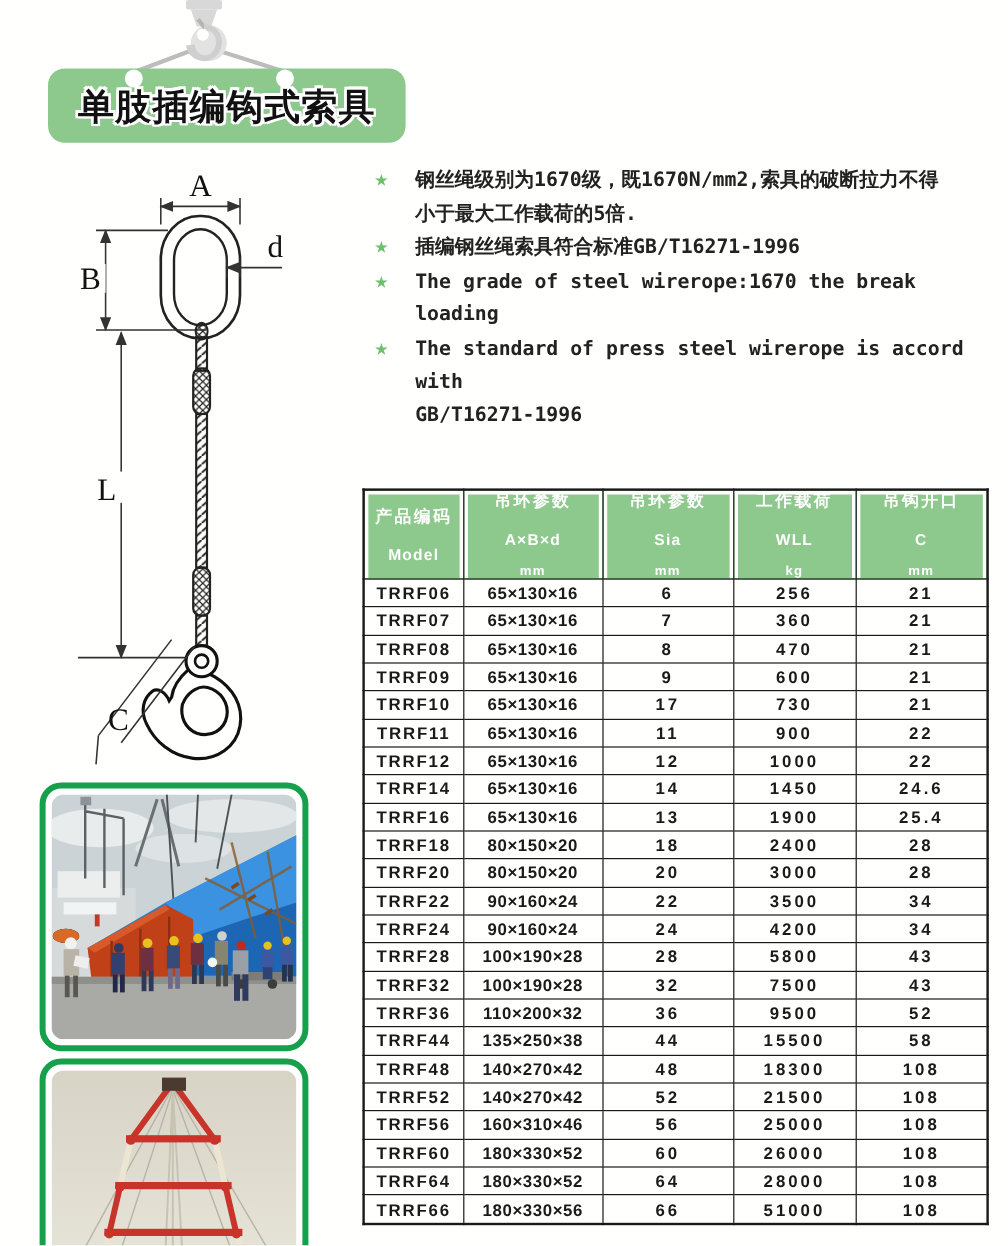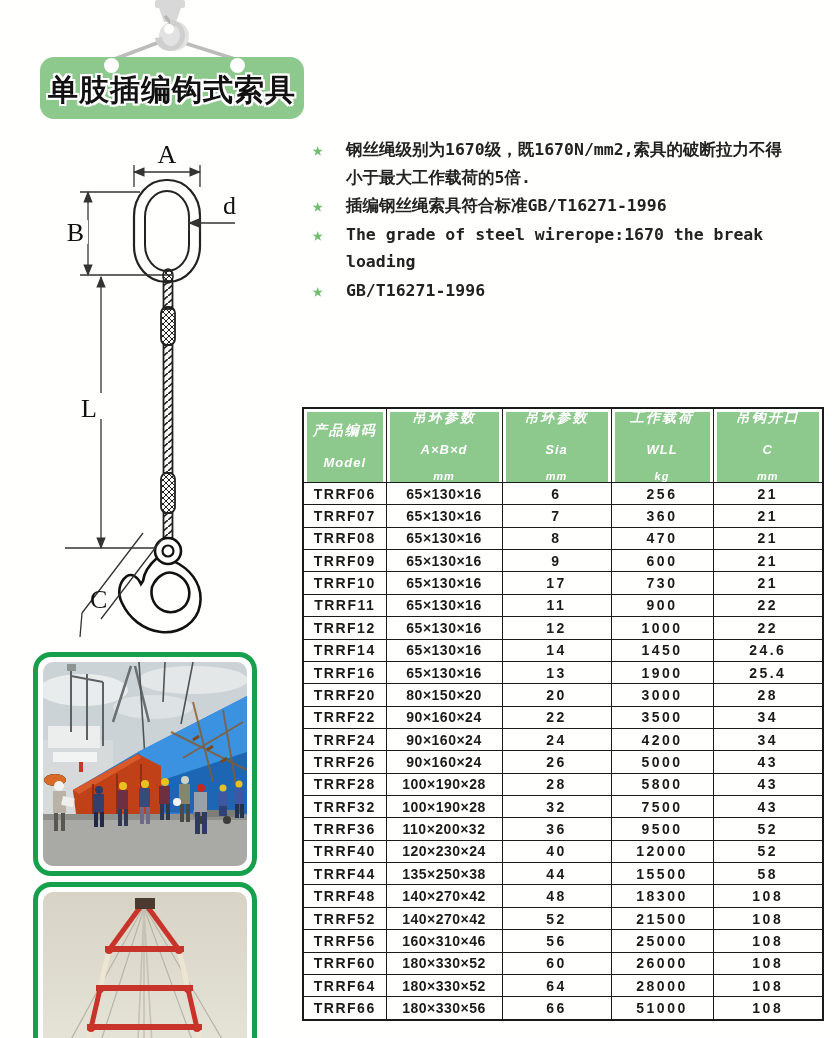--- a/index.html
+++ b/index.html
@@ -4,21 +4,21 @@
 <style>
   html,body{margin:0;padding:0;background:#ffffff;}
   .page{
     position:relative;width:840px;height:1038px;background:#fffffd;overflow:hidden;
     font-family:"Liberation Sans",sans-serif;color:#1a1a1a;
   }
   
   .hanger{position:absolute;left:95px;top:0;width:155px;height:64px;}
   
   .banner{
-    position:absolute;left:40px;top:57px;width:264px;height:62px;
+    position:absolute;left:40px;top:57px;width:298px;height:62px;
     background:#8dc88d;border-radius:14px;
   }
   .banner .hole{position:absolute;top:1px;width:15px;height:15px;border-radius:50%;background:#ffffff;}
   .banner .hole-l{left:64px;}
   .banner .hole-r{left:190px;}
   .banner h1{
     margin:0;height:62px;line-height:66px;text-align:center;
     font-size:30px;font-weight:bold;letter-spacing:1px;color:#111;
     text-shadow:-2px -2px 0 #fff,2px -2px 0 #fff,-2px 2px 0 #fff,2px 2px 0 #fff,
                 0 -2px 0 #fff,0 2px 0 #fff,-2px 0 0 #fff,2px 0 0 #fff;
@@ -35,21 +35,21 @@
   }
   .bullets li{position:relative;padding-left:34px;margin-bottom:1px;}
   .bullets .star{position:absolute;left:0;top:0;font-size:19px;color:#6fbf70;font-weight:normal;}
   
   table.spec{
     position:absolute;left:302px;top:407px;width:520px;height:614px;
     border-collapse:collapse;table-layout:fixed;background:#fffffd;
   }
   table.spec th,table.spec td{border:1.5px solid #1a1a1a;padding:0;text-align:center;vertical-align:middle;}
   table.spec{border:2.5px solid #1a1a1a;}
-  table.spec thead tr{height:66px;font-style:italic;}
+  table.spec thead tr{height:66px;}
   table.spec th{
     background:#8dc88d;color:#ffffff;font-weight:bold;
     box-shadow:inset 0 3px 0 0 #fffffd,inset 3px 0 0 0 #fffffd,inset -3px 0 0 0 #fffffd;
   }
   .hl0{font-size:14px;letter-spacing:2px;}
   .hl1{font-size:13px;letter-spacing:1px;margin-top:15px;}
   .hl2{font-size:11px;letter-spacing:1px;margin-top:13px;}
   table.spec td{font-size:14px;font-weight:bold;color:#1a1a1a;}
   td.c0{letter-spacing:1.5px;}
   td.c1{letter-spacing:0.5px;font-size:14.5px;}
@@ -164,20 +164,21 @@
       <li>
         <span class="star">★</span>
         <div>插编钢丝绳索具符合标准GB/T16271-1996</div>
       </li>
       <li>
         <span class="star">★</span>
         <div>The grade of steel wirerope:1670 the break loading</div>
       </li>
       <li>
         <span class="star">★</span>
+        <div>The standard of press steel wirerope is accord with</div>
         <div>GB/T16271-1996</div>
       </li>
     </ul>
 
   <table class="spec">
     <colgroup>
       <col class="w0">
         <col class="w1">
         <col class="w2">
         <col class="w3">
@@ -269,20 +270,27 @@
           <td class="c4">24.6</td>
         </tr>
         <tr>
           <td class="c0">TRRF16</td>
           <td class="c1">65×130×16</td>
           <td class="c2">13</td>
           <td class="c3">1900</td>
           <td class="c4">25.4</td>
         </tr>
         <tr>
+          <td class="c0">TRRF18</td>
+          <td class="c1">80×150×20</td>
+          <td class="c2">18</td>
+          <td class="c3">2400</td>
+          <td class="c4">28</td>
+        </tr>
+        <tr>
           <td class="c0">TRRF20</td>
           <td class="c1">80×150×20</td>
           <td class="c2">20</td>
           <td class="c3">3000</td>
           <td class="c4">28</td>
         </tr>
         <tr>
           <td class="c0">TRRF22</td>
           <td class="c1">90×160×24</td>
           <td class="c2">22</td>
@@ -290,52 +298,38 @@
           <td class="c4">34</td>
         </tr>
         <tr>
           <td class="c0">TRRF24</td>
           <td class="c1">90×160×24</td>
           <td class="c2">24</td>
           <td class="c3">4200</td>
           <td class="c4">34</td>
         </tr>
         <tr>
-          <td class="c0">TRRF26</td>
-          <td class="c1">90×160×24</td>
-          <td class="c2">26</td>
-          <td class="c3">5000</td>
-          <td class="c4">43</td>
-        </tr>
-        <tr>
           <td class="c0">TRRF28</td>
           <td class="c1">100×190×28</td>
           <td class="c2">28</td>
           <td class="c3">5800</td>
           <td class="c4">43</td>
         </tr>
         <tr>
           <td class="c0">TRRF32</td>
           <td class="c1">100×190×28</td>
           <td class="c2">32</td>
           <td class="c3">7500</td>
           <td class="c4">43</td>
         </tr>
         <tr>
           <td class="c0">TRRF36</td>
           <td class="c1">110×200×32</td>
           <td class="c2">36</td>
           <td class="c3">9500</td>
-          <td class="c4">52</td>
-        </tr>
-        <tr>
-          <td class="c0">TRRF40</td>
-          <td class="c1">120×230×24</td>
-          <td class="c2">40</td>
-          <td class="c3">12000</td>
           <td class="c4">52</td>
         </tr>
         <tr>
           <td class="c0">TRRF44</td>
           <td class="c1">135×250×38</td>
           <td class="c2">44</td>
           <td class="c3">15500</td>
           <td class="c4">58</td>
         </tr>
         <tr>

